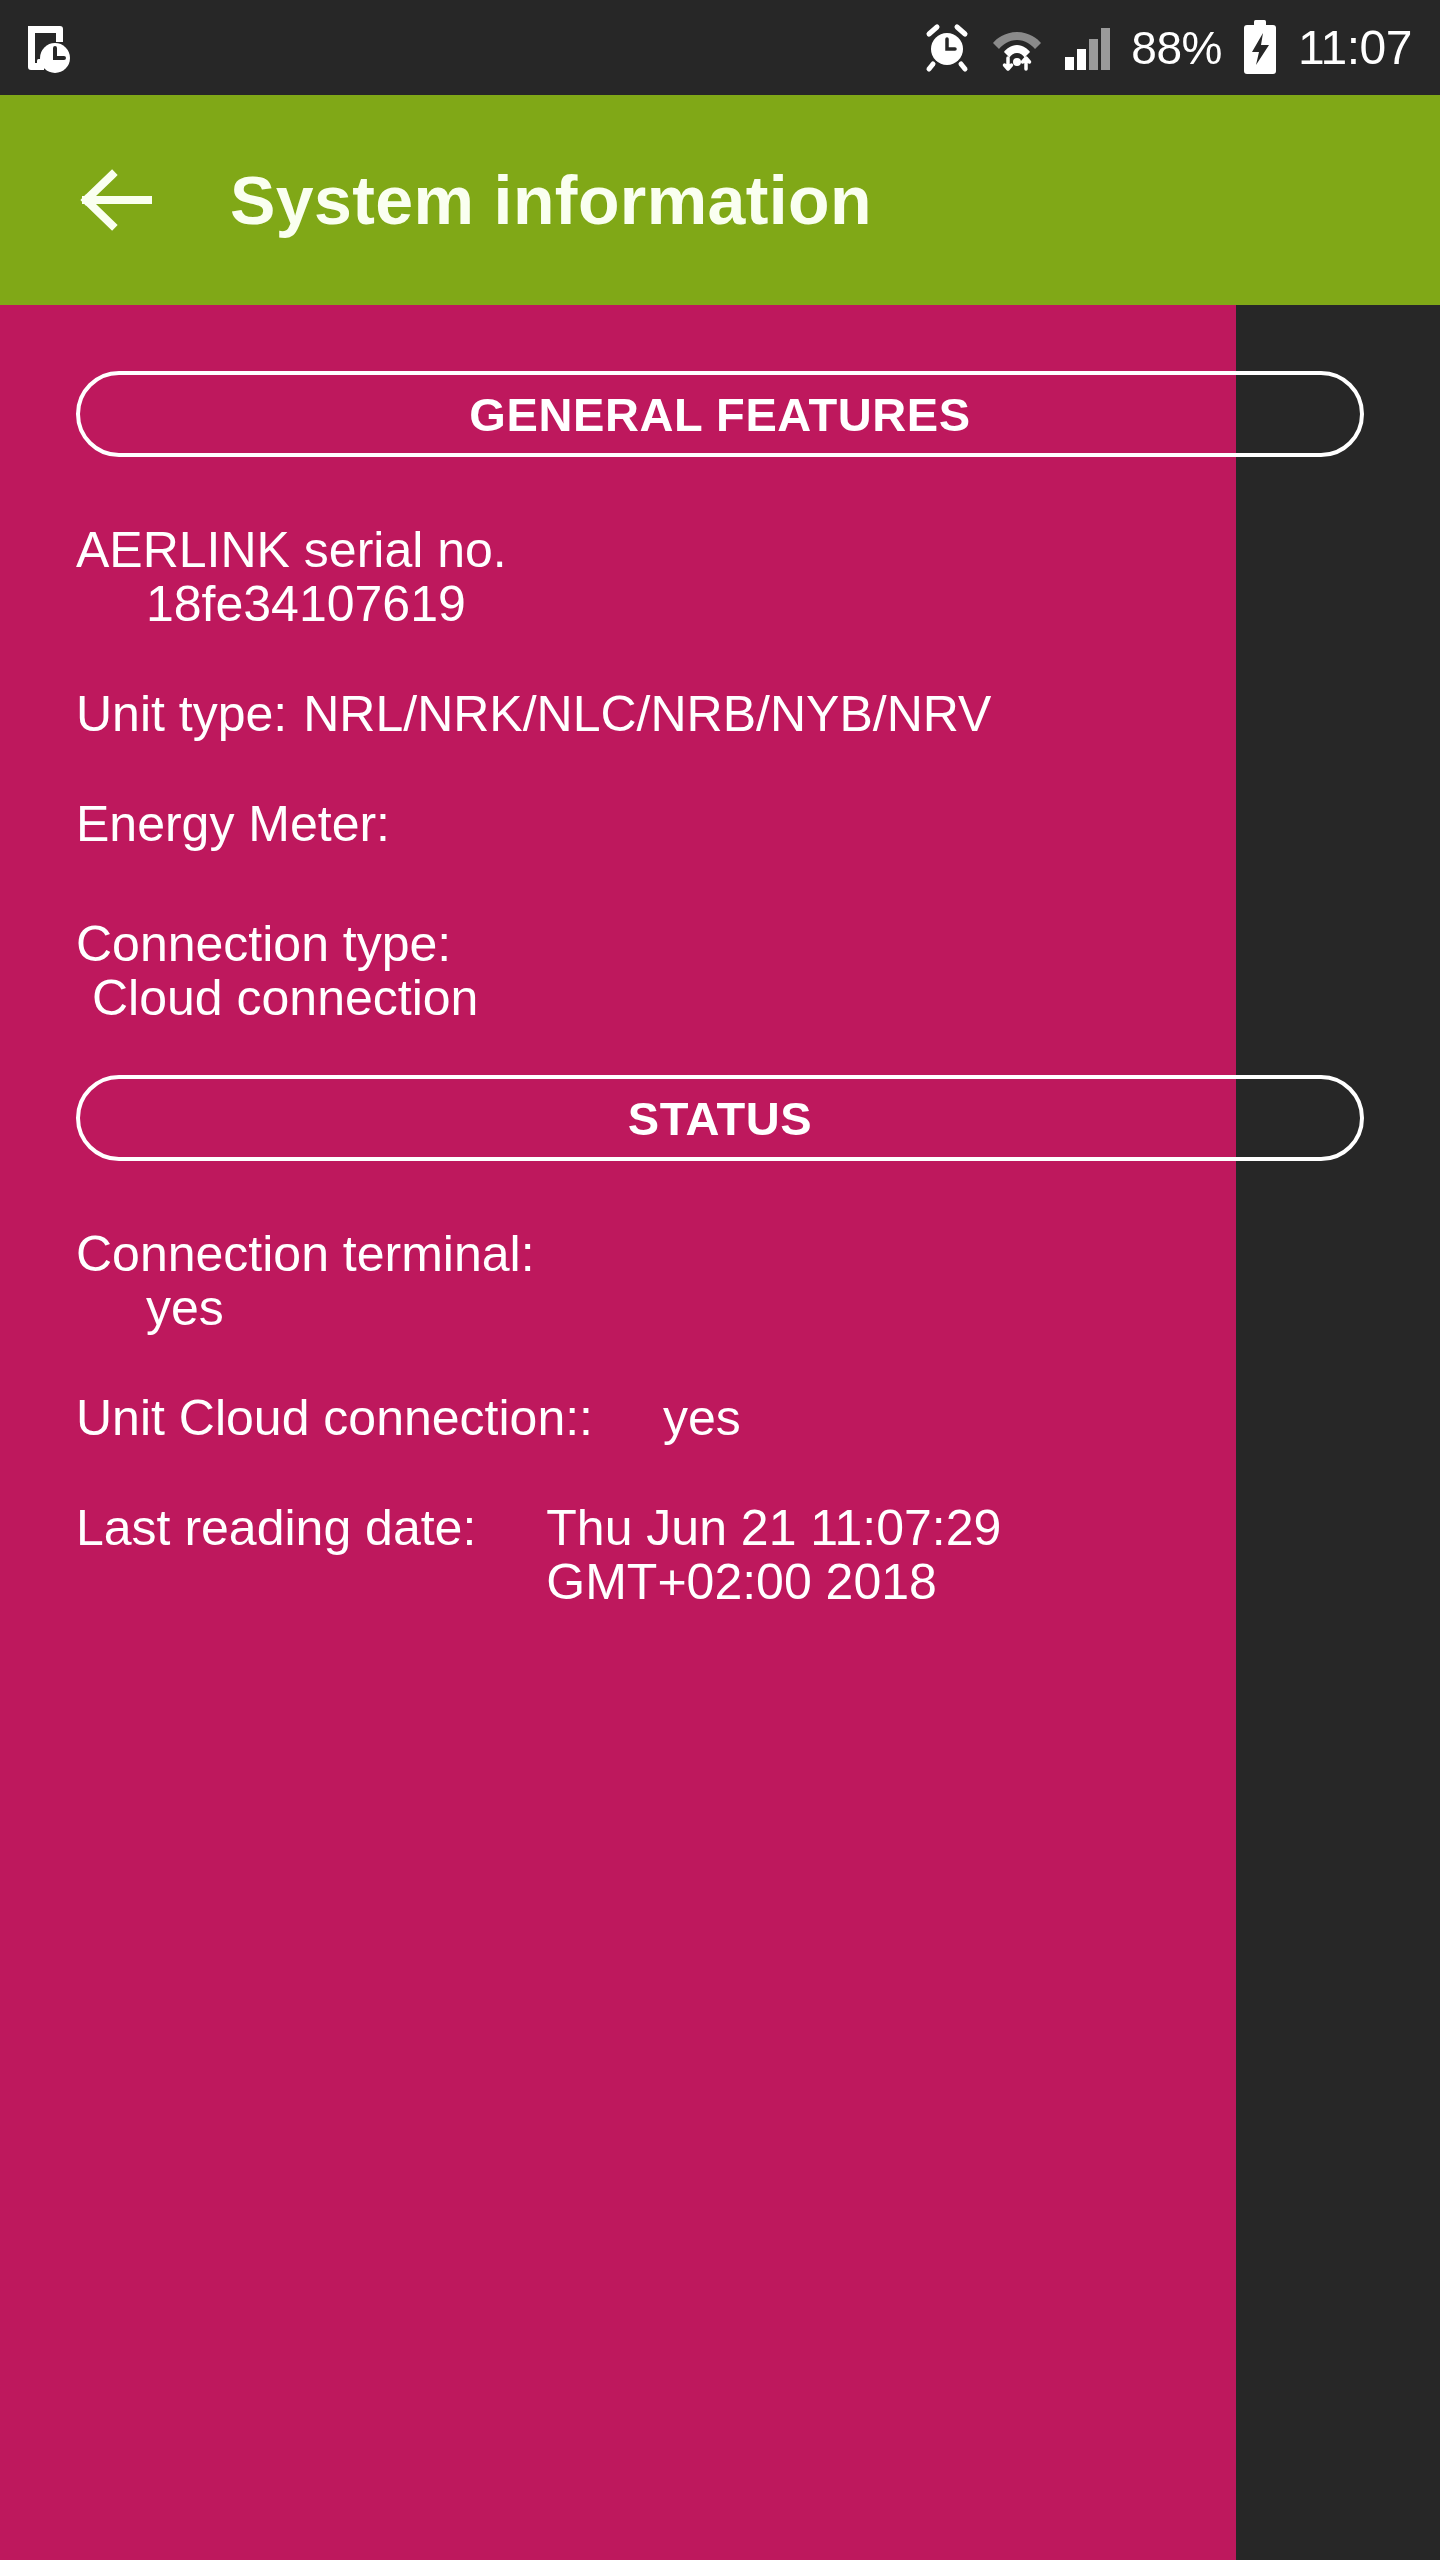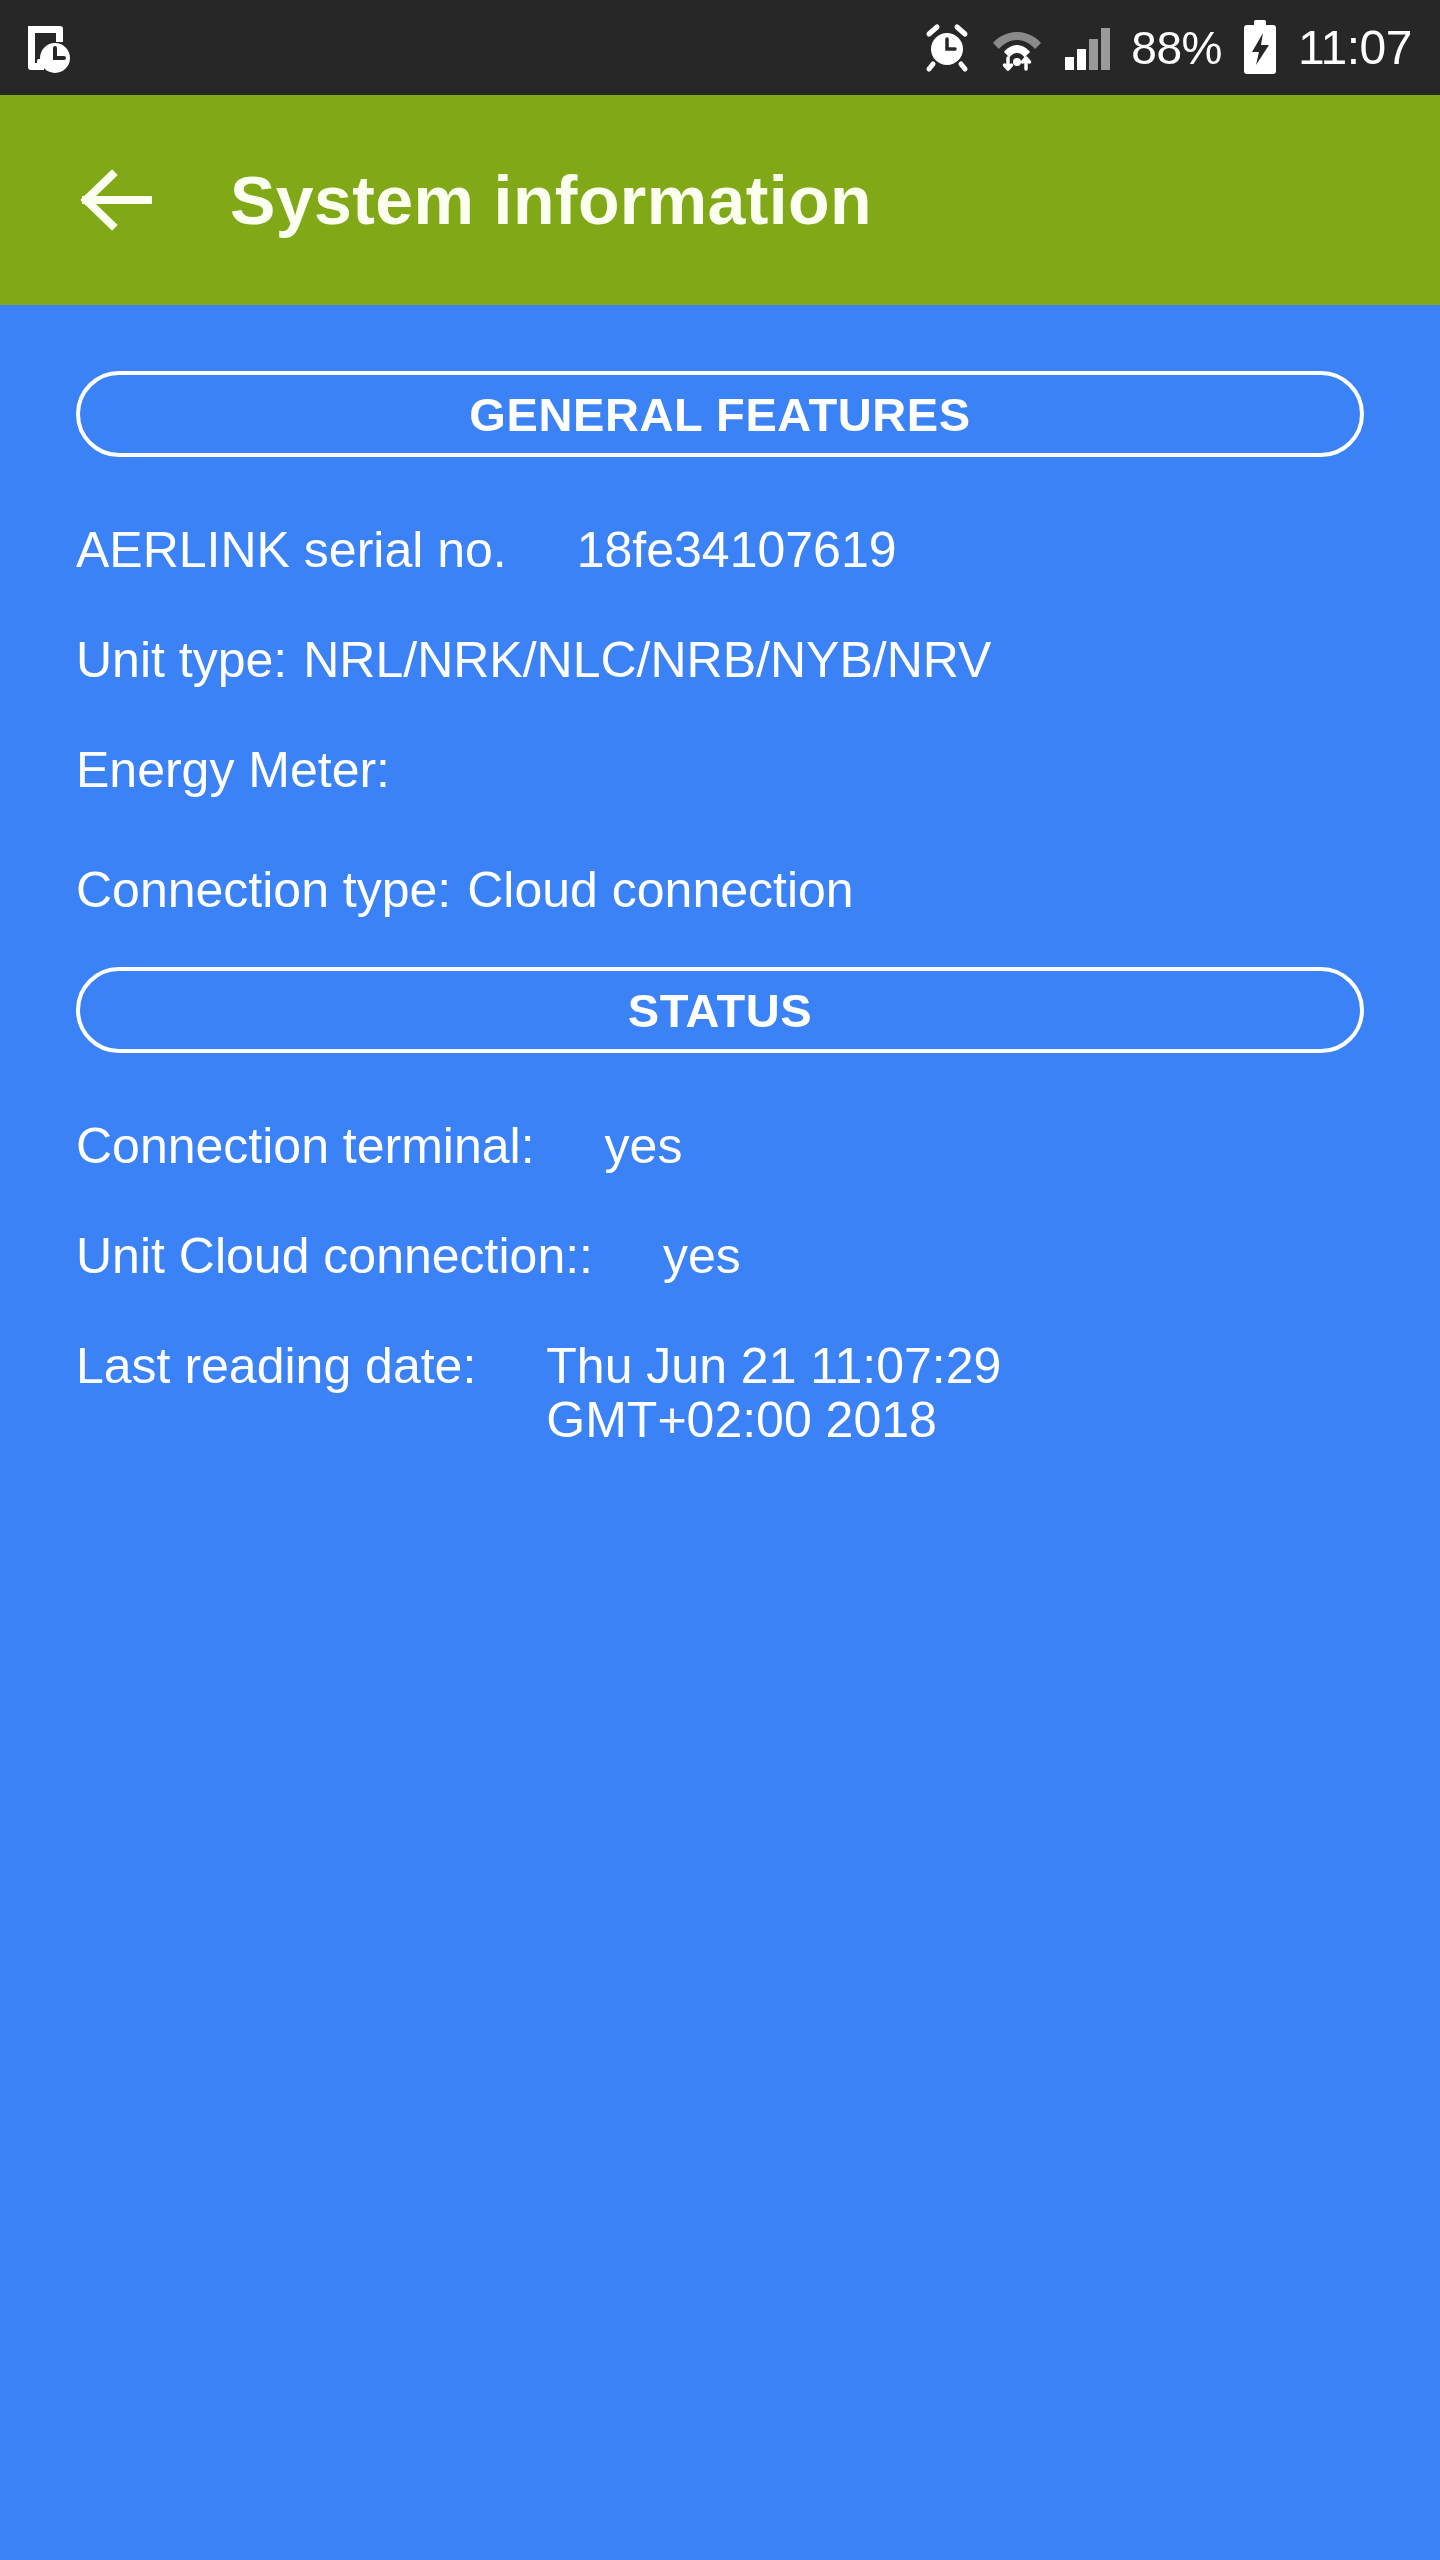--- a/index.html
+++ b/index.html
@@ -5,22 +5,22 @@
 <style>
   * { margin:0; padding:0; box-sizing:border-box; }
   html, body {
     width:1440px; height:2560px;
     background:#272727;
     font-family:"Liberation Sans", sans-serif;
     overflow:hidden;
   }
   #screen {
     position:relative;
-    width:1440px; height:2560px;
-    background:#3b82f6;
+    width:1236px; height:2560px;
+    background:#be185d;
   }
 
   
   .statusbar {
     position:absolute; top:0; left:0;
     width:1440px; height:95px;
     background:#272727;
     display:flex; align-items:center;
     padding:0 28px 0 22px;
   }
@@ -83,21 +83,21 @@
     white-space:nowrap;
   }
 
   .info-row {
     display:flex;
     align-items:flex-start;
     margin:0 60px;
     padding-top:56px;
     color:#ffffff;
   }
-  .info-row.first-of-section { padding-top:66px; }
+  .info-row.first-of-section { padding-top:66px;flex-direction:column; }
 
   .row-label {
     font-size:50px;
     font-weight:400;
     line-height:1.08;
     white-space:nowrap;
     color:#ffffff;
   }
   .row-value {
     font-size:50px;

